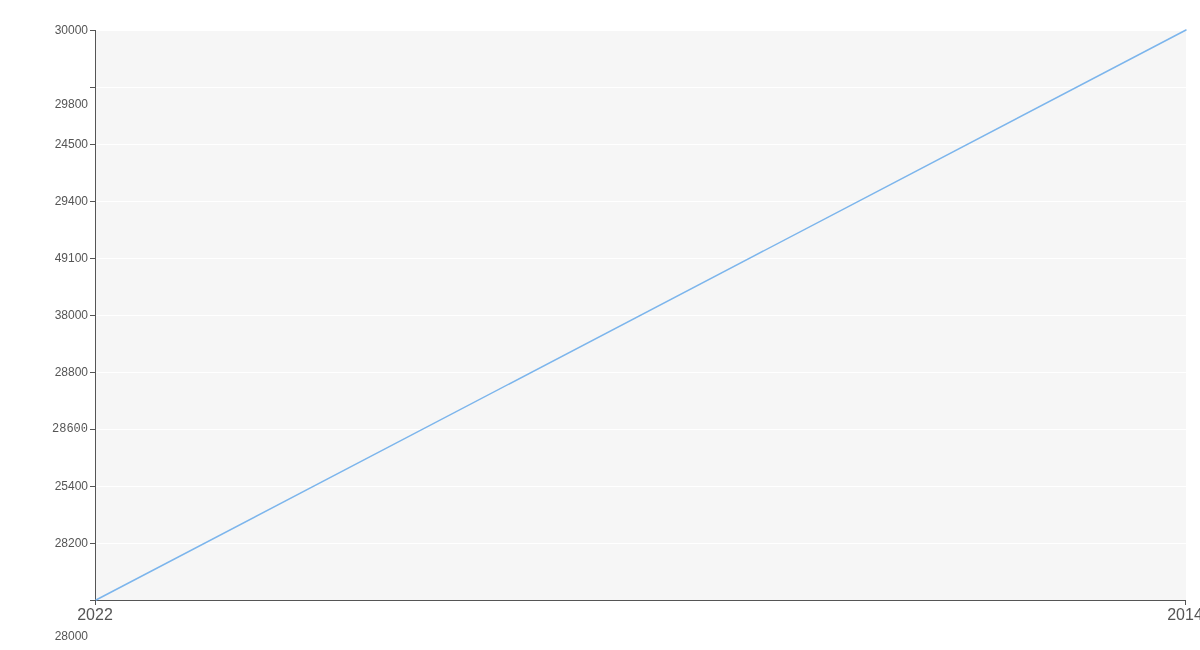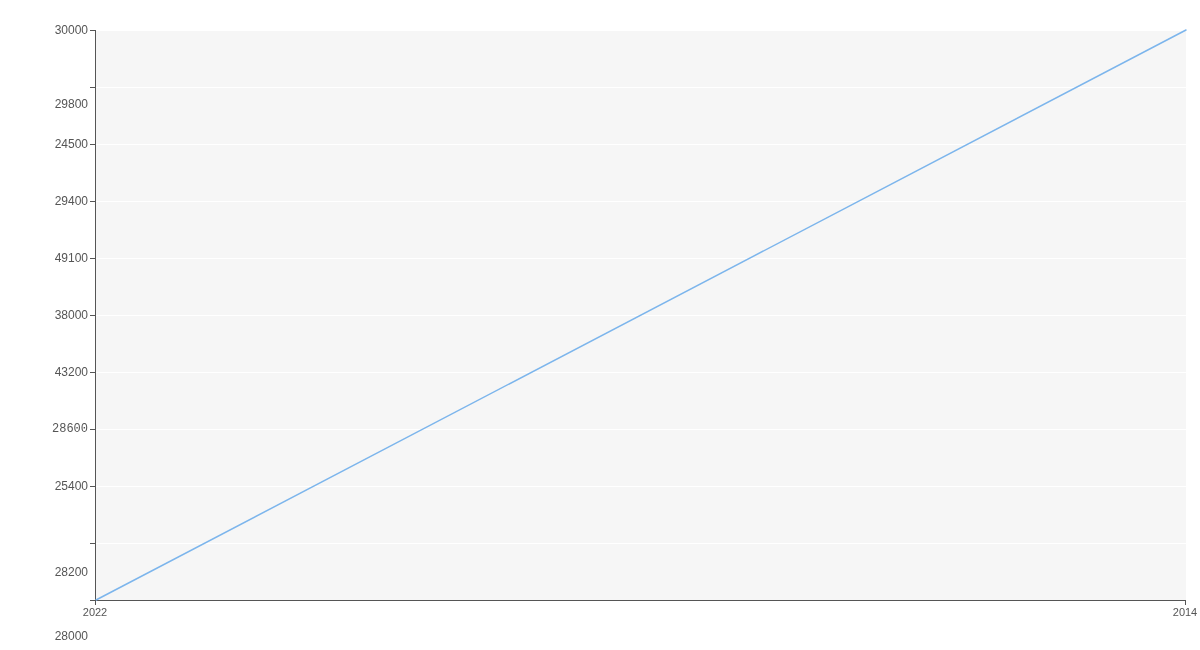--- a/index.html
+++ b/index.html
@@ -47,21 +47,21 @@
   .y-tick-label {
     position: absolute;
     right: 1112px; 
     font-size: 12px;
     color: #555;
     transform: translateY(-50%);
   }
   .x-tick-label {
     position: absolute;
     top: 606px;
-    font-size: 11px;
+    font-size: 16px;
     color: #555;
     text-align: center;
     transform: translateX(-50%);
   }
   .axis-tick {
     position: absolute;
     background: #555555;
   }
   svg.line-layer {
     position: absolute;
@@ -98,24 +98,24 @@
         <div class="gridline" style="top: 57px;"></div>
         <div class="gridline" style="top: 0px;"></div>
       </div>
     <svg class="line-layer">
       <polyline id="series-0" class="series-line" points="0,570 1090,0" style="stroke: rgb(124, 181, 236);"></polyline>
     </svg>
   </div>
 
   <div id="y-labels">
       <div class="y-tick-label" style="top: 636px; margin-left: 44px;">28000</div>
-      <div class="y-tick-label" style="top: 572px; margin-left: 8px;">28200</div>
+      <div class="y-tick-label" style="top: 543px; margin-left: 8px;">28200</div>
       <div class="y-tick-label" style="top: 486px;">25400</div>
       <div class="y-tick-label" style="top: 429px; font-family: Liberation Mono, monospace;">28600</div>
-      <div class="y-tick-label" style="top: 372px;">43200</div>
+      <div class="y-tick-label" style="top: 372px;">28800</div>
       <div class="y-tick-label" style="top: 315px;">38000</div>
       <div class="y-tick-label" style="top: 258px;">49100</div>
       <div class="y-tick-label" style="top: 201px;">29400</div>
       <div class="y-tick-label" style="top: 144px;">24500</div>
       <div class="y-tick-label" style="top: 94px; margin-top: 10px;">29800</div>
       <div class="y-tick-label" style="top: 30px;">30000</div>
     </div>
   <div id="x-labels">
       <div class="x-tick-label" style="left: 95px;">2022</div>
       <div class="x-tick-label" style="left: 1185px;">2014</div>

